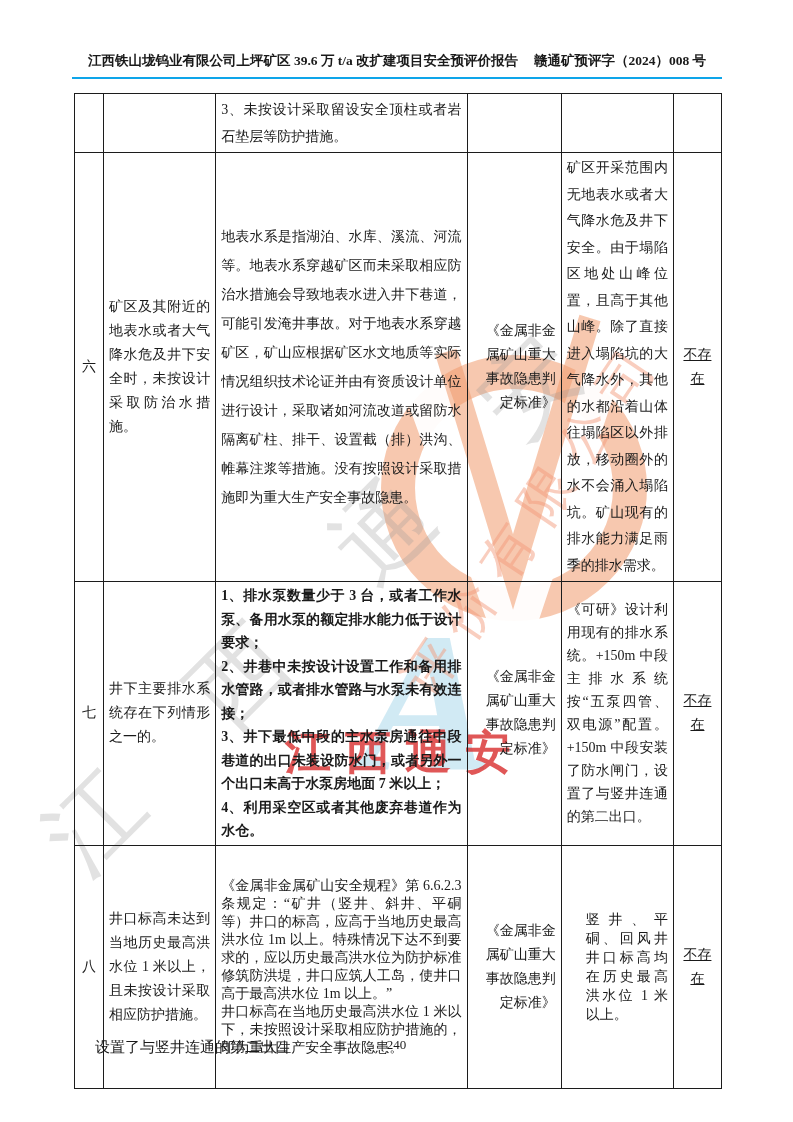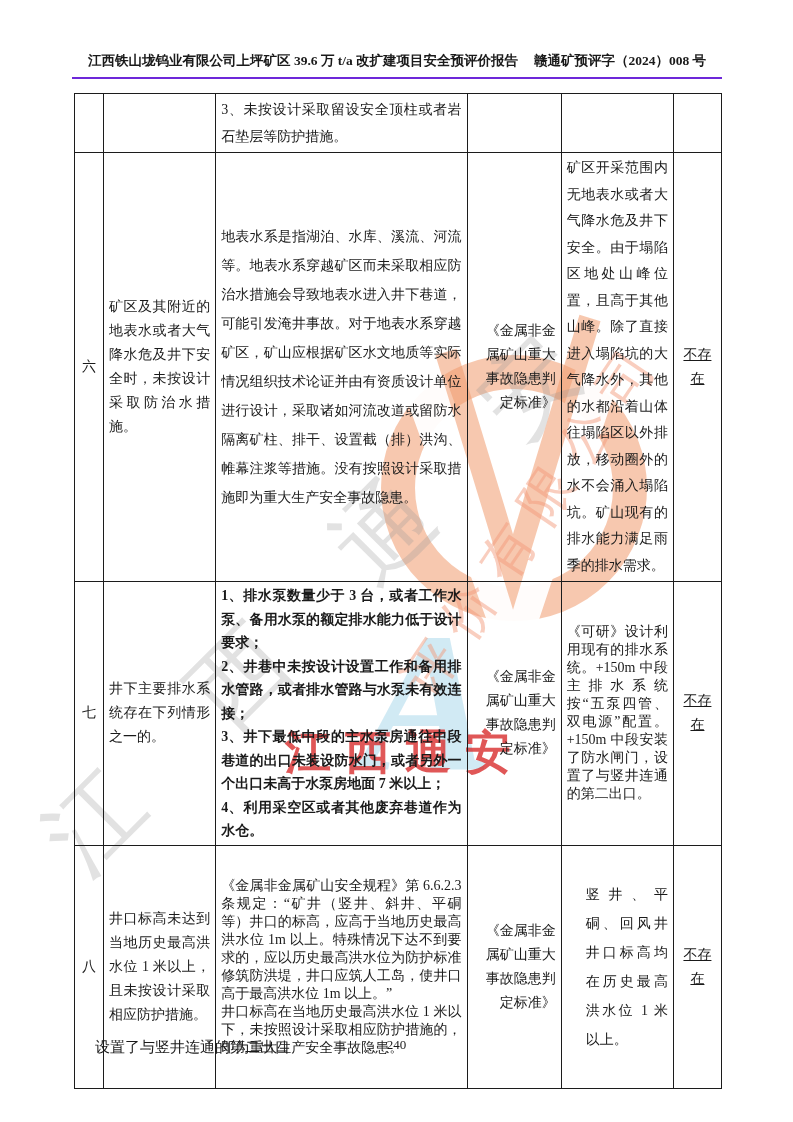--- a/index.html
+++ b/index.html
@@ -18,21 +18,21 @@
     left:415px; top:655px; font-size:54px; letter-spacing:16px;
     color:rgba(242,152,122,0.48); transform:rotate(-56deg); transform-origin:0 50%;
   }
   .wm-red {
     left:285px; top:722px; font-size:46px; font-weight:bold; letter-spacing:14px;
     color:rgba(215,40,40,0.78);
   }
   
   .header {
     position:absolute; left:72px; top:52px; width:650px; z-index:2;
-    border-bottom:2px solid #6d28d9; padding-bottom:7px;
+    border-bottom:2px solid #0ea5e9; padding-bottom:7px;
     display:flex; justify-content:space-between; align-items:flex-end;
     font-size:13.5px; font-weight:bold;
   }
   .header .h-title { padding-left:16px; }
   .header .h-doc { padding-right:16px; }
   
   table.doc-table {
     position:absolute; left:74px; top:93px; width:648px; z-index:1;
     border-collapse:collapse; table-layout:fixed;
   }
@@ -44,23 +44,23 @@
   .c-index  { text-align:center; }
   .c-item   { text-align:justify; }
   .c-desc   { font-size:12.6px; text-align:justify; white-space:pre-line; }
   .c-basis  { text-align:right; line-height:21px; padding:2px 3px; }
   .c-status { text-align:justify; font-size:13.5px;margin-left:32px; }
   .c-concl  { text-align:center;text-decoration:underline; }
   tr.r0 .c-desc   { line-height:27px; }
   tr.r1 .c-desc   { line-height:29px; }
   tr.r1 .c-status { line-height:26.5px; }
   tr.r2 .c-desc   { line-height:23.5px;font-weight:bold; }
-  tr.r2 .c-status { line-height:18px; }
+  tr.r2 .c-status { line-height:23px; }
   tr.r3 .c-desc   { line-height:18px;margin-left:44px; }
-  tr.r3 .c-status { line-height:29px;padding-left:24px; }
+  tr.r3 .c-status { line-height:19px;padding-left:24px; }
   
   .footer-company { position:absolute; left:95px; top:1038px; font-size:15px; z-index:2; }
   .footer-page { position:absolute; left:0; top:1037px; width:793px; text-align:center; font-size:13px; z-index:2; }
 </style>
 </head>
 <body>
 
 <div class="wm-layer">
   <svg width="793" height="1122" viewBox="0 0 793 1122" style="position:absolute;left:0;top:0;">
     <circle cx="514" cy="488" r="116" fill="none" stroke="#f09a6e" stroke-width="34" opacity="0.55"></circle>

